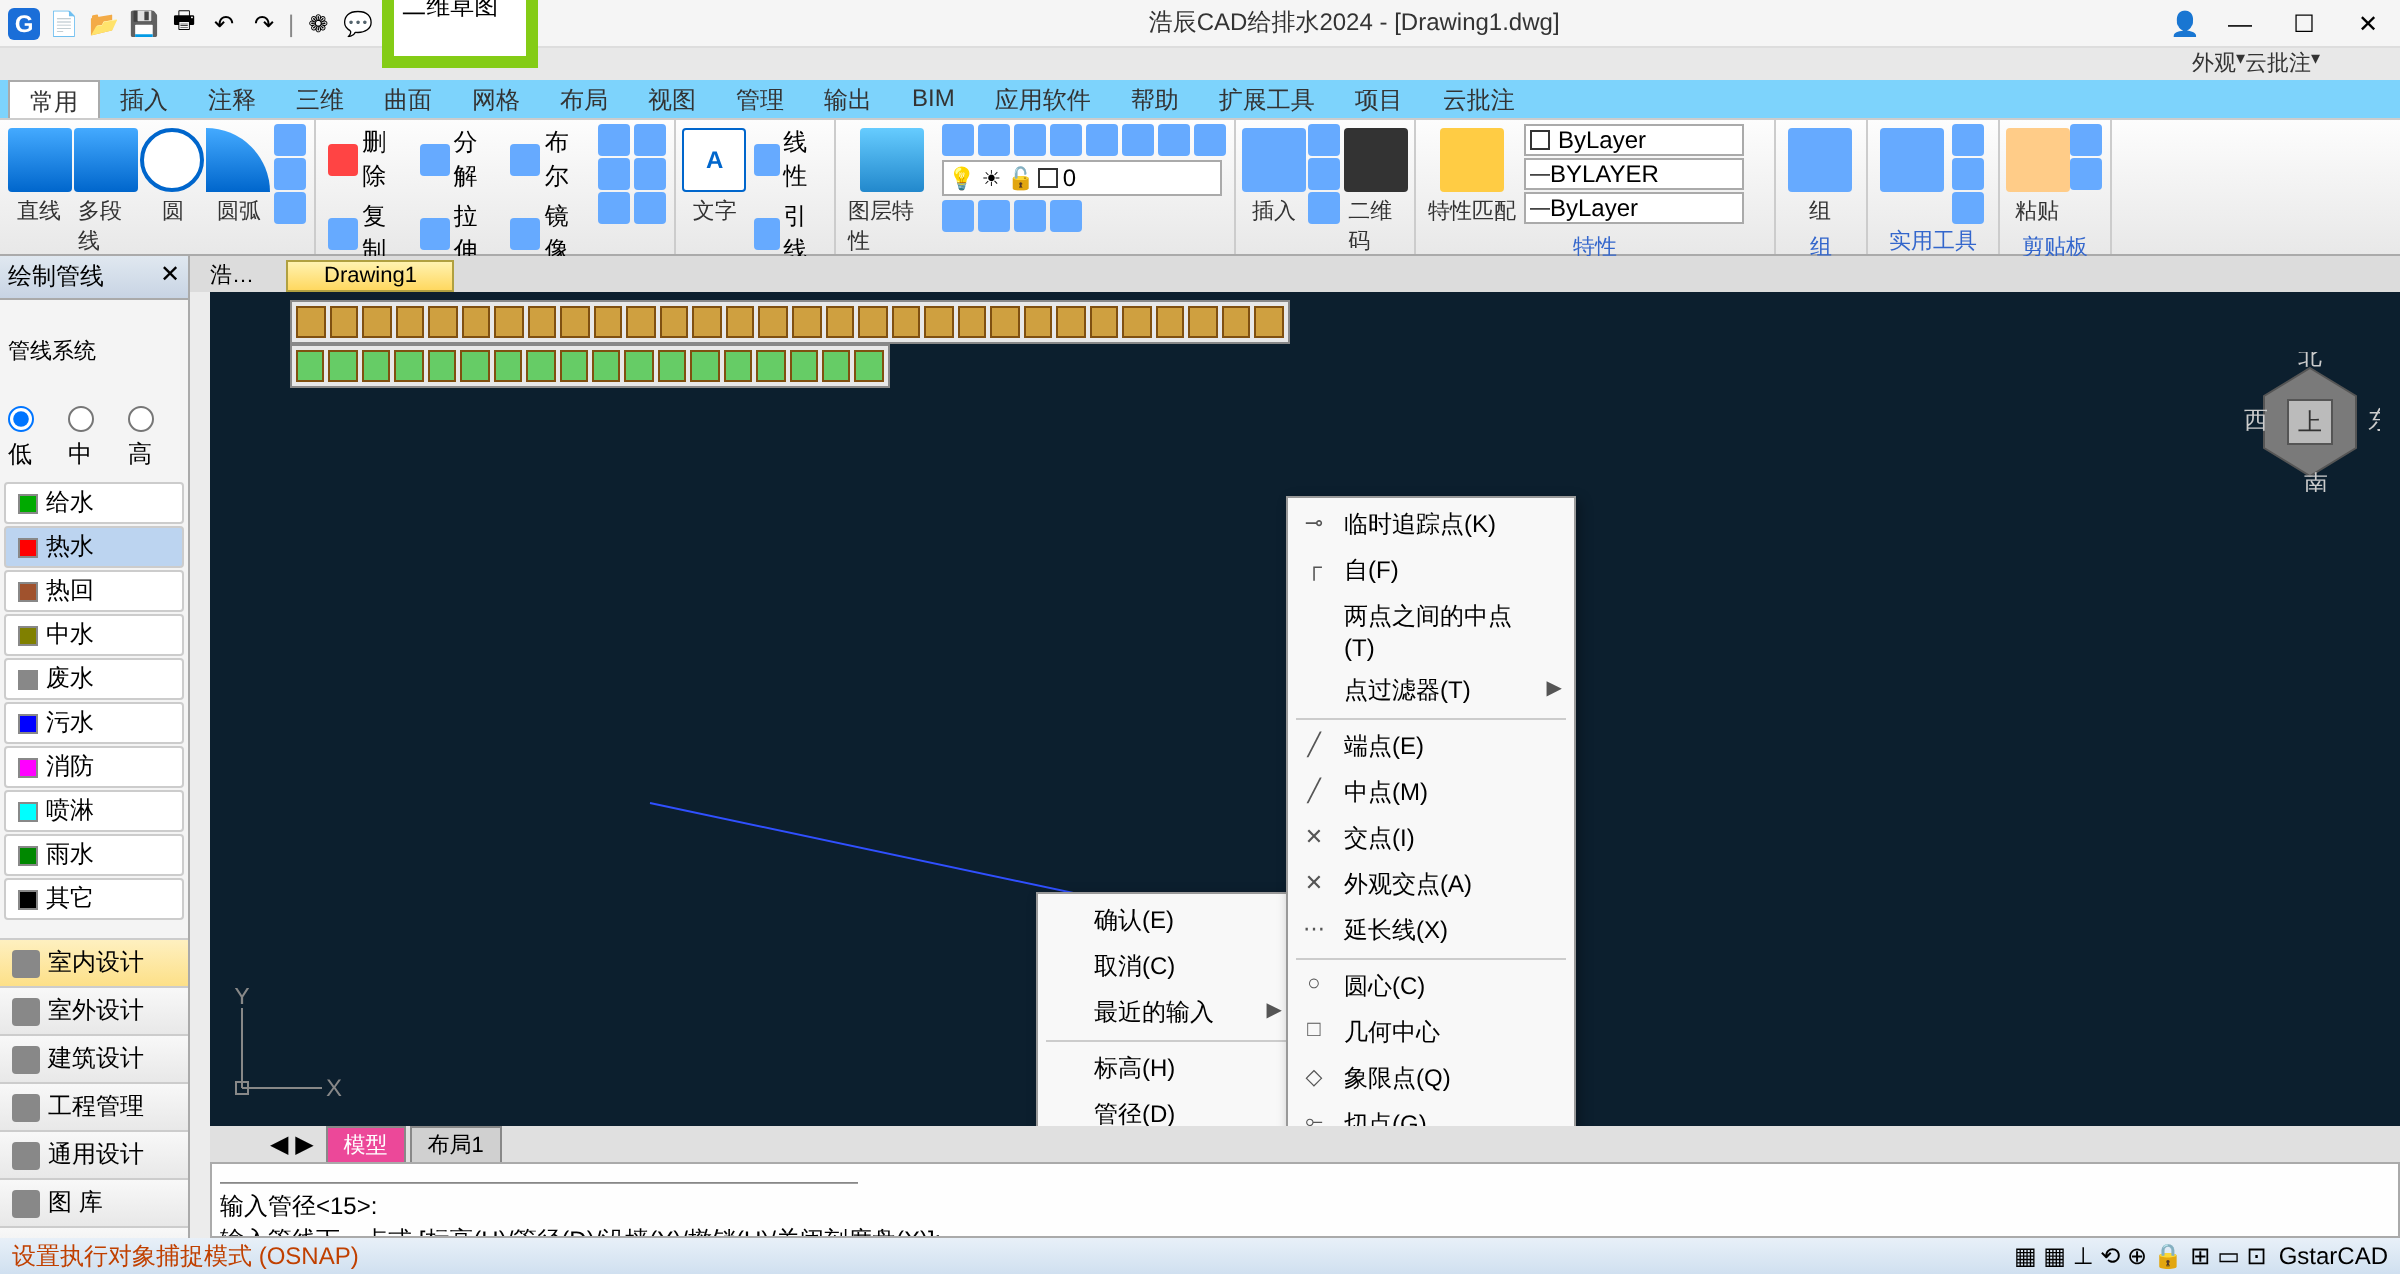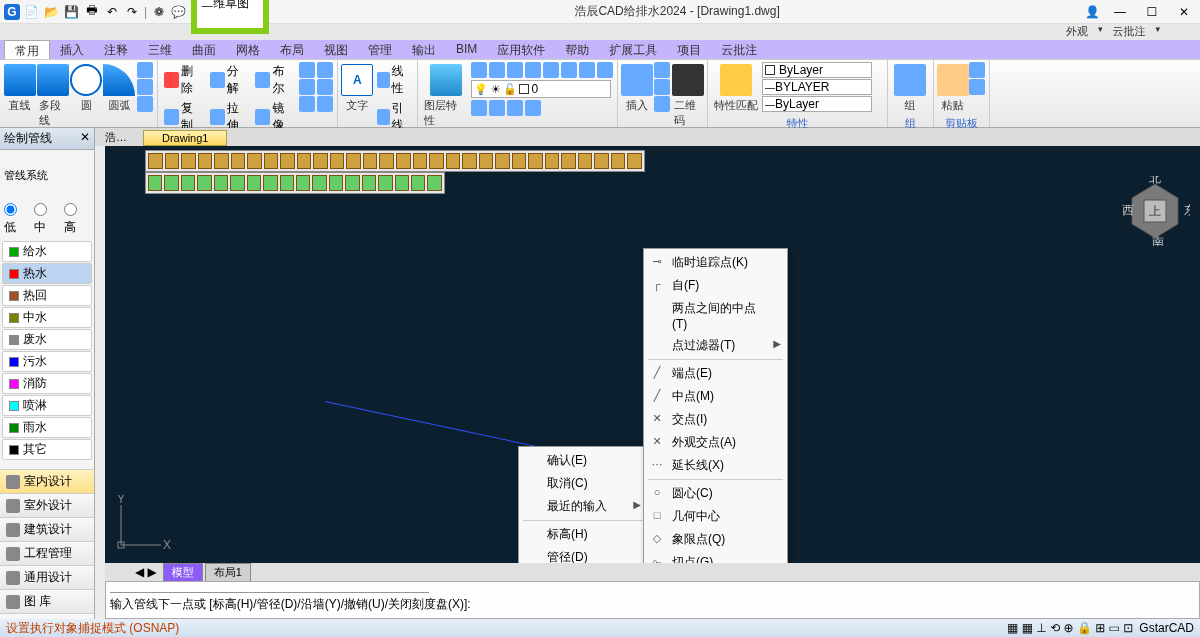--- a/index.html
+++ b/index.html
@@ -6,23 +6,23 @@
 body { width: 1200px; height: 637px; background: #f0f0f0; overflow: hidden; position: relative; }
 
 .titlebar { height: 24px; background: #f5f5f5; display: flex; align-items: center; padding: 0 4px; border-bottom: 1px solid #ddd; }
 .titlebar .qat { display: flex; gap: 4px; align-items: center; }
 .titlebar .qat-icon { width: 16px; height: 16px; display: flex; align-items: center; justify-content: center; }
 .titlebar .title { flex: 1; text-align: center; color: #333; }
 .titlebar .right-controls { display: flex; gap: 8px; align-items: center; }
 .win-btn { width: 24px; height: 20px; display: flex; align-items: center; justify-content: center; cursor: pointer; }
 
 .toprow { height: 16px; background: #e8e8e8; display: flex; justify-content: flex-end; padding-right: 40px; }
-.toprow span { font-size: 11px; color: #333; margin-left: 10px; }
-
-.ribbon-tabs { height: 20px; background: #c4b5fd; display: flex; padding-left: 4px; border-bottom: 1px solid #ccc; }
+.toprow span { font-size: 11px; color: #333; }
+
+.ribbon-tabs { height: 20px; background: #7dd3fc; display: flex; padding-left: 4px; border-bottom: 1px solid #ccc; }
 .ribbon-tab { padding: 2px 10px; font-size: 12px; color: #333; cursor: pointer; }
 .ribbon-tab.active { background: #fff; border: 1px solid #aaa; border-bottom: none; }
 
 .ribbon { height: 68px; background: linear-gradient(#fdfdfd, #e8e8e8); border-bottom: 1px solid #aaa; display: flex; }
 .ribbon-panel { border-right: 1px solid #ccc; display: flex; flex-direction: column; padding: 2px 4px 0; }
 .ribbon-panel-body { flex: 1; display: flex; gap: 2px; align-items: flex-start; }
 .ribbon-panel-title { text-align: center; font-size: 11px; color: #36c; padding: 1px 0; }
 .rbtn { display: flex; flex-direction: column; align-items: center; gap: 2px; padding: 2px; cursor: pointer; min-width: 28px; }
 .rbtn-h { display: flex; align-items: center; gap: 2px; padding: 1px 2px; cursor: pointer; font-size: 11px; }
 .ricon { width: 16px; height: 16px; background: #6af; border-radius: 2px; }
@@ -67,21 +67,21 @@
 .angle-badge { position: absolute; left: 520px; top: 300px; background: #d4e4f4; border: 1px solid #6080a0; padding: 0 4px; font-size: 11px; }
 
 .context-menu { position: absolute; background: #f8f8f8; border: 1px solid #999; box-shadow: 2px 2px 6px rgba(0,0,0,0.3); min-width: 130px; padding: 2px 0; }
 .cm-item { padding: 3px 20px 3px 28px; font-size: 12px; position: relative; cursor: default; }
 .cm-sep { height: 1px; background: #ccc; margin: 2px 4px; }
 .cm-ico { position: absolute; left: 6px; top: 3px; width: 14px; height: 14px; color: #555; display: flex; align-items: center; justify-content: center; font-size: 11px; }
 .cm-arrow { position: absolute; right: 6px; top: 4px; font-size: 10px; color: #555; }
 
 .bottom-tabs { position: absolute; left: 105px; right: 0; bottom: 56px; height: 18px; background: #e0e0e0; display: flex; align-items: center; padding-left: 30px; }
 .bt-tab { padding: 1px 8px; font-size: 11px; border: 1px solid #888; background: #d0d0d0; margin-right: 2px; }
-.bt-tab.active { background: #8b5cf6; color: #fff; }
+.bt-tab.active { background: #ec4899; color: #fff; }
 
 .cmdline { position: absolute; left: 105px; right: 0; bottom: 18px; height: 38px; background: #fefefe; border: 1px solid #aaa; font-family: SimSun, monospace; font-size: 12px; padding: 1px 4px; overflow: hidden; }
 
 .statusbar { position: absolute; left: 0; right: 0; bottom: 0; height: 18px; background: linear-gradient(#e8f0f8,#d0e0f0); display: flex; align-items: center; padding: 0 6px; font-size: 11px; }
 .statusbar .left { color: #c04000; }
 .statusbar .right { margin-left: auto; display: flex; gap: 6px; align-items: center; }
 
 .blue-line { position: absolute; left: 220px; top: 255px; width: 300px; height: 1px; background: #3050ff; transform-origin: left center; transform: rotate(12deg); }
 .green-arc { position: absolute; left: 484px; top: 290px; width: 60px; height: 110px; }
 .gtick { position: absolute; width: 8px; height: 1px; background: #20c040; }
@@ -309,20 +309,33 @@
     <div class="ribbon-panel-title">特性</div>
   </div>
   <div class="ribbon-panel" style="width:46px">
     <div class="ribbon-panel-body">
         <div class="rbtn">
           <div class="ricon-lg"></div>
           <span class="rlabel">组</span>
         </div>
       </div>
     <div class="ribbon-panel-title">组</div>
+  </div>
+  <div class="ribbon-panel" style="width:66px">
+    <div class="ribbon-panel-body">
+        <div class="rbtn">
+          <div class="ricon-lg"></div>
+        </div>
+        <div class="rcol">
+          <div class="ricon"></div>
+          <div class="ricon"></div>
+          <div class="ricon"></div>
+        </div>
+      </div>
+    <div class="ribbon-panel-title">实用工具</div>
   </div>
   <div class="ribbon-panel" style="width:56px">
     <div class="ribbon-panel-body">
         <div class="rbtn">
           <div class="ricon-lg" style="background:#fc8"></div>
           <span class="rlabel">粘贴</span>
         </div>
         <div class="rcol">
           <div class="ricon"></div>
           <div class="ricon"></div>
@@ -571,20 +584,21 @@
   </div>
 
   <div class="bottom-tabs">
     <span style="margin-right:6px">◀ ▶</span>
     <div class="bt-tab active">模型</div>
     <div class="bt-tab">布局1</div>
   </div>
 
   <div class="cmdline">
     <div style="color:#888;font-size:11px">⎼⎼⎼⎼⎼⎼⎼⎼⎼⎼⎼⎼⎼⎼⎼⎼⎼⎼⎼⎼⎼⎼⎼⎼⎼⎼⎼⎼⎼</div>
+    <div>输入管径&lt;15&gt;:</div>
     <div>输入管线下一点或 [标高(H)/管径(D)/沿墙(Y)/撤销(U)/关闭刻度盘(X)]:</div>
   </div>
 
   <div class="statusbar">
     <span class="left">设置执行对象捕捉模式 (OSNAP)</span>
     <div class="right">
       <span>▦ ▦ ⊥ ⟲ ⊕ 🔒 ⊞ ▭ ⊡</span>
       <span>GstarCAD</span>
     </div>
   </div>

